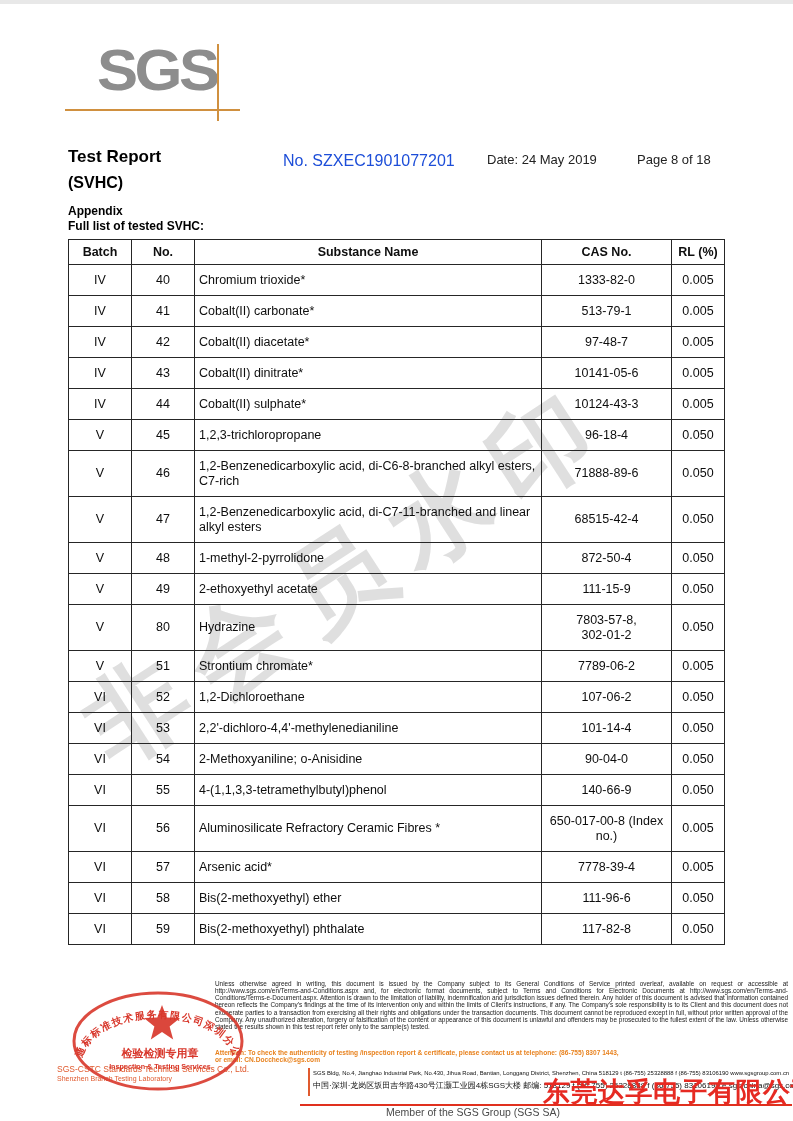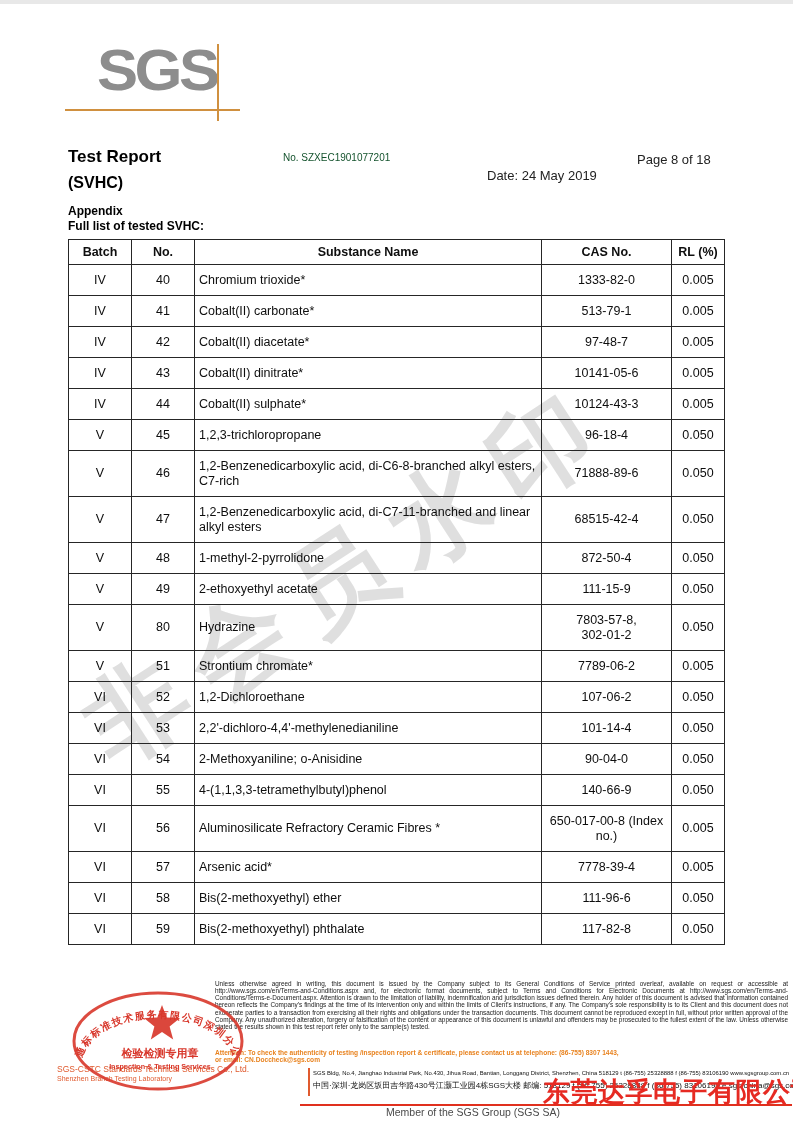--- a/index.html
+++ b/index.html
@@ -12,22 +12,22 @@
   .logo-text {
     position:absolute; left:97px; top:38px; font-size:70px; font-weight:bold;
     color:#8d8d8d; letter-spacing:-4px; line-height:1;
     transform:scale(0.88,0.82); transform-origin:left top;
   }
   .logo-hline { position:absolute; left:65px; top:105px; width:175px; height:2px; background:#d0903f; }
   .logo-vline { position:absolute; left:217px; top:40px; width:2px; height:77px; background:#d0903f; }
 
   .title-main { position:absolute; left:68px; top:143px; font-size:17px; font-weight:bold; color:#000; }
   .title-sub  { position:absolute; left:68px; top:170px; font-size:16px; font-weight:bold; color:#000; }
-  .report-no  { position:absolute; left:283px; top:148px; font-size:10px; color:#14532d; }
-  .report-date{ position:absolute; left:487px; top:164px; font-size:13px; color:#222;text-align:right; }
+  .report-no  { position:absolute; left:283px; top:148px; font-size:16px; color:#1d4ed8; }
+  .report-date{ position:absolute; left:487px; top:148px; font-size:13px; color:#222;text-align:right; }
   .report-page{ position:absolute; left:637px; top:148px; font-size:13px; color:#222; }
   .appendix   { position:absolute; left:68px; top:200px; font-size:12px; font-weight:bold; color:#000; }
   .list-title { position:absolute; left:68px; top:215px; font-size:12px; font-weight:bold; color:#000; }
 
   
   .watermark {
     position:absolute; left:348px; top:572px; z-index:1;
     transform:translate(-50%,-50%) rotate(-33deg);
     font-size:100px; font-weight:bold; letter-spacing:20px; white-space:nowrap;
     color:rgba(130,130,130,0.26); pointer-events:none;

